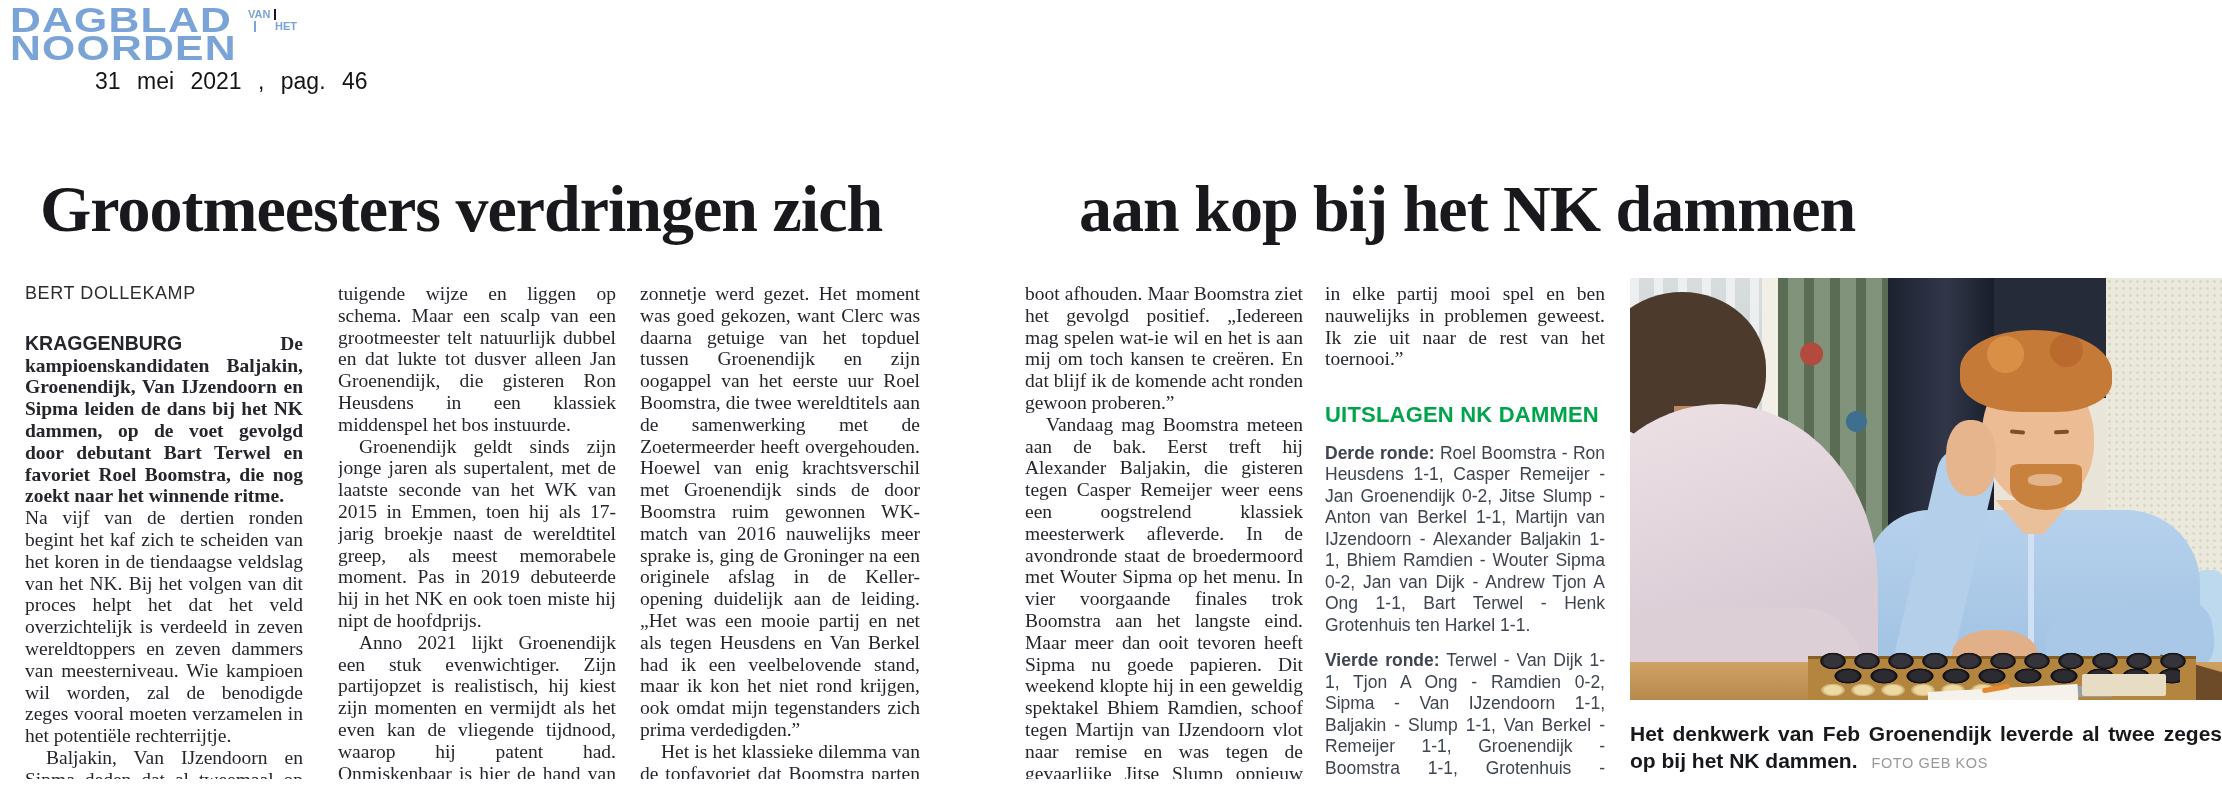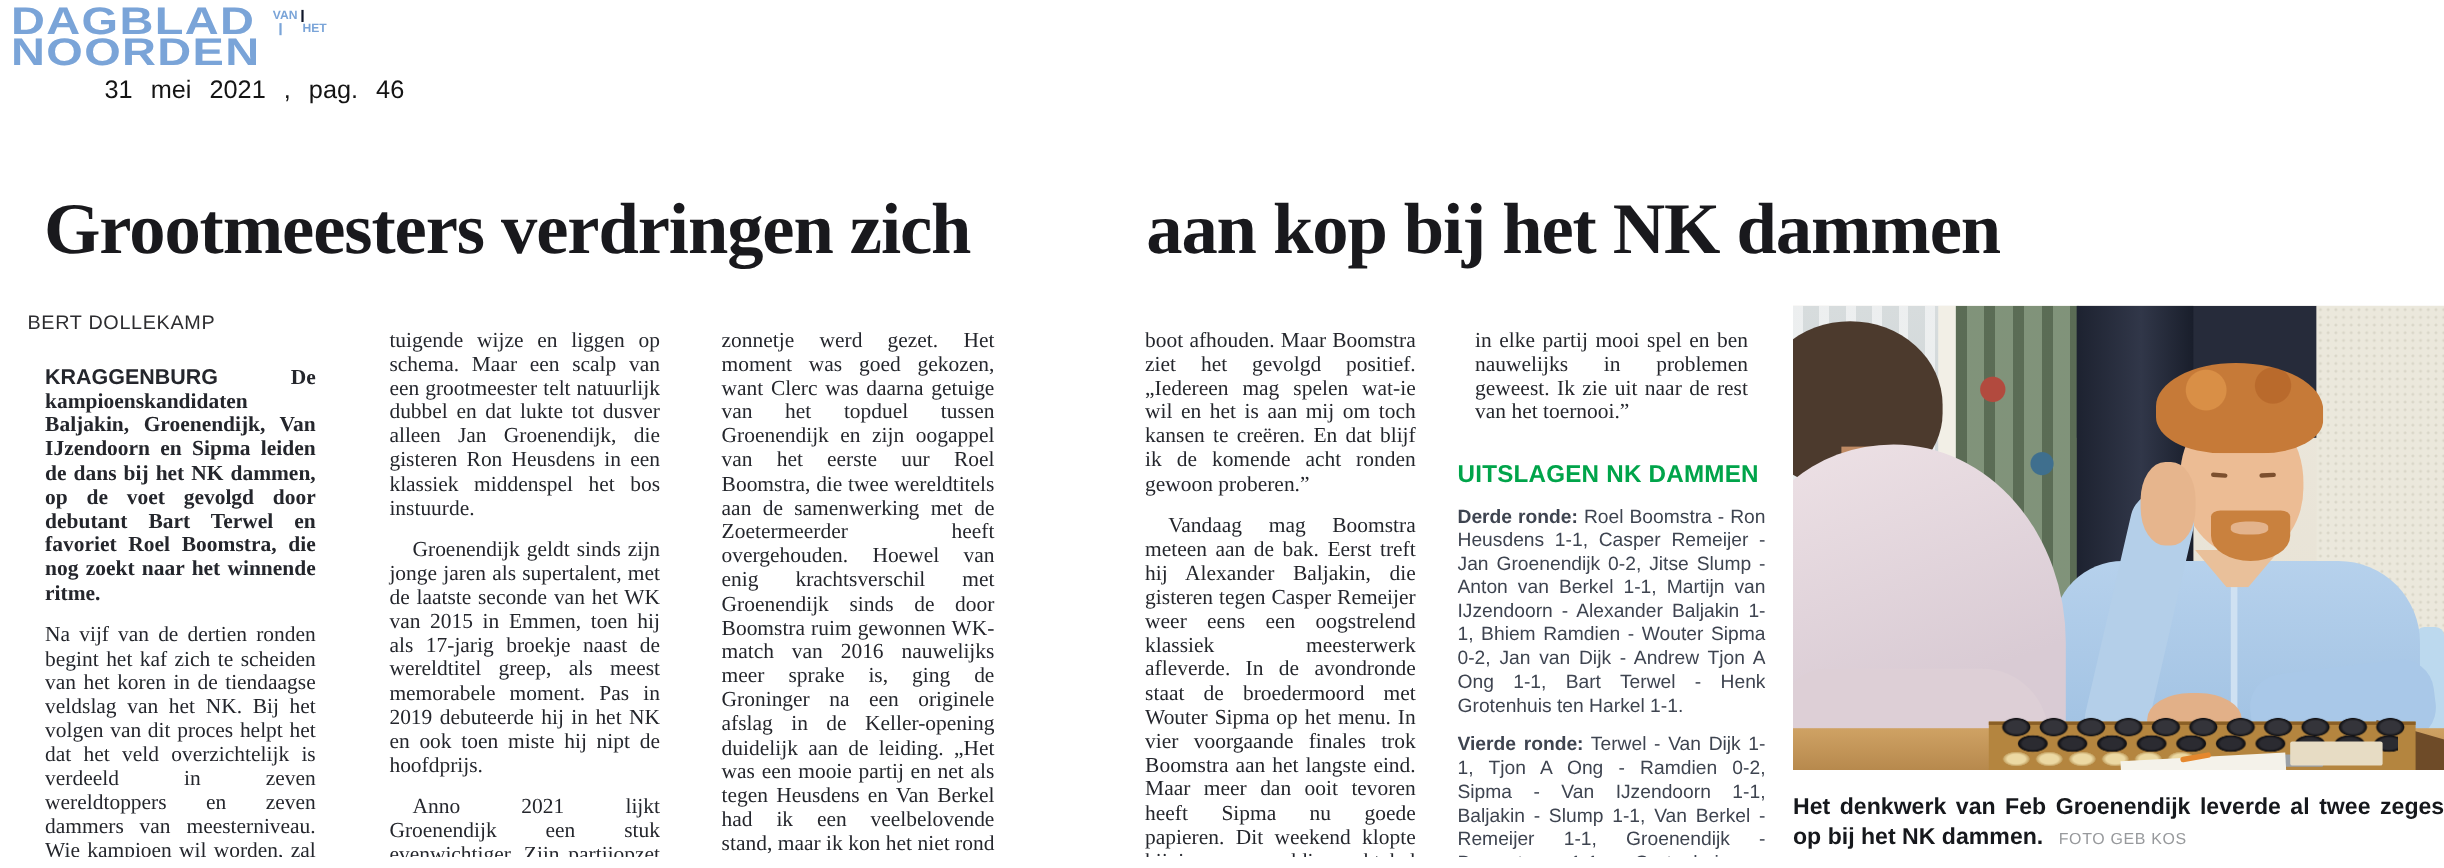--- a/index.html
+++ b/index.html
@@ -14,35 +14,35 @@
   .vh-van{display:inline-block;padding-right:4px;border-right:2px solid #0f172a;}
   .vh-het{display:block;margin-left:6px;padding-left:19px;border-left:2px solid #7AA4D8;margin-top:1px;}
 
   .dateline{position:absolute;left:95px;top:68px;font-family:"Liberation Sans",sans-serif;
             font-size:23px;color:#141414;word-spacing:10px;}
 
   
   .headline{position:absolute;top:174px;font-family:"Liberation Serif",serif;font-weight:700;
             font-size:66px;line-height:70px;color:#19191d;letter-spacing:-1px;white-space:nowrap;}
   .headline.left{left:23px;margin-left:17px;}
-  .headline.right{left:1042px;font-family:Liberation Serif, serif;}
+  .headline.right{left:1079px;font-family:Liberation Serif, serif;}
 
   
   .col{position:absolute;top:283px;height:496px;overflow:hidden;text-align:justify;
        font-size:19.5px;line-height:21.8px;color:#24262c;}
   .col1{left:25px;width:278px;}
   .col2{left:338px;width:278px;}
   .col3{left:640px;width:280px;}
   .col4{left:1025px;width:278px;}
   .col5{left:1325px;width:280px;}
   .byline{font-family:"Liberation Sans",sans-serif;font-size:18px;letter-spacing:.6px;
           color:#2d2d30;margin-bottom:28px;text-align:left;}
   .lead{font-weight:700;margin-bottom:19px;}
   .lead .loc{font-family:"Liberation Sans",sans-serif;font-weight:700;}
-  .para{margin:16px;}
+  .para{margin:0;}
   .para.indent{text-indent:21px;}
 
   
   .results{margin-top:34px;}
   .results-title{font-family:"Liberation Sans",sans-serif;font-weight:700;font-size:22px;
                  color:#00A44A;letter-spacing:.2px;margin-bottom:17px;text-align:left;}
   .round{font-family:"Liberation Sans",sans-serif;font-size:17.5px;line-height:21.5px;
          color:#3E4450;text-align:justify;margin:0 0 14px 0;}
   .round .rlabel{font-weight:700;margin-top:16px;}
 

